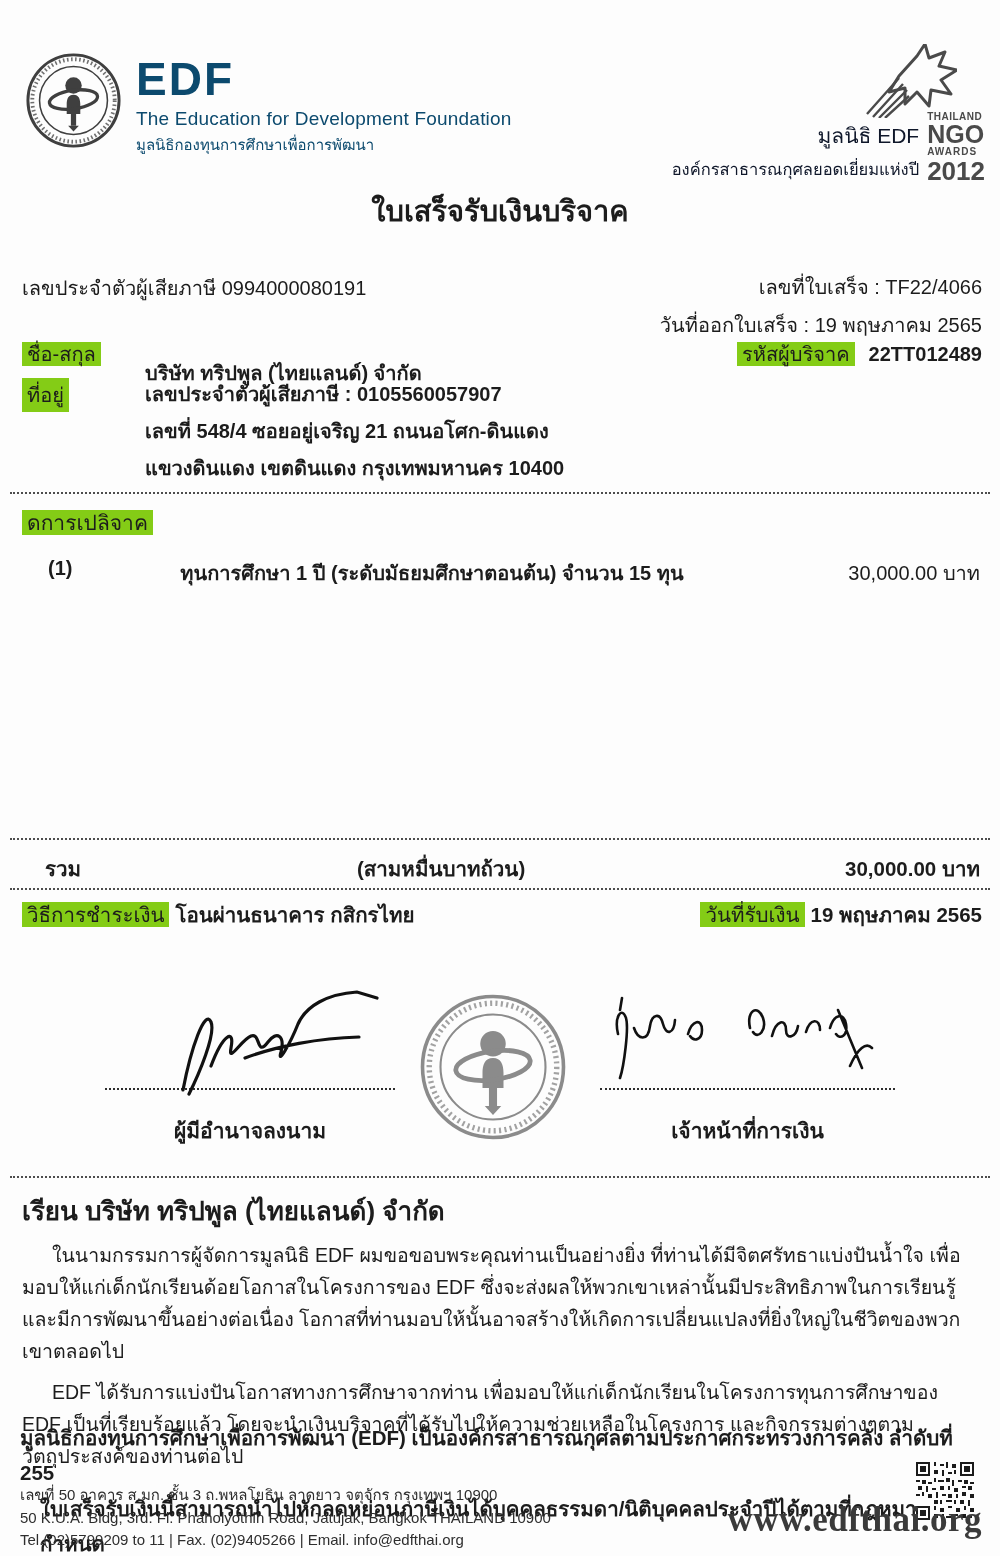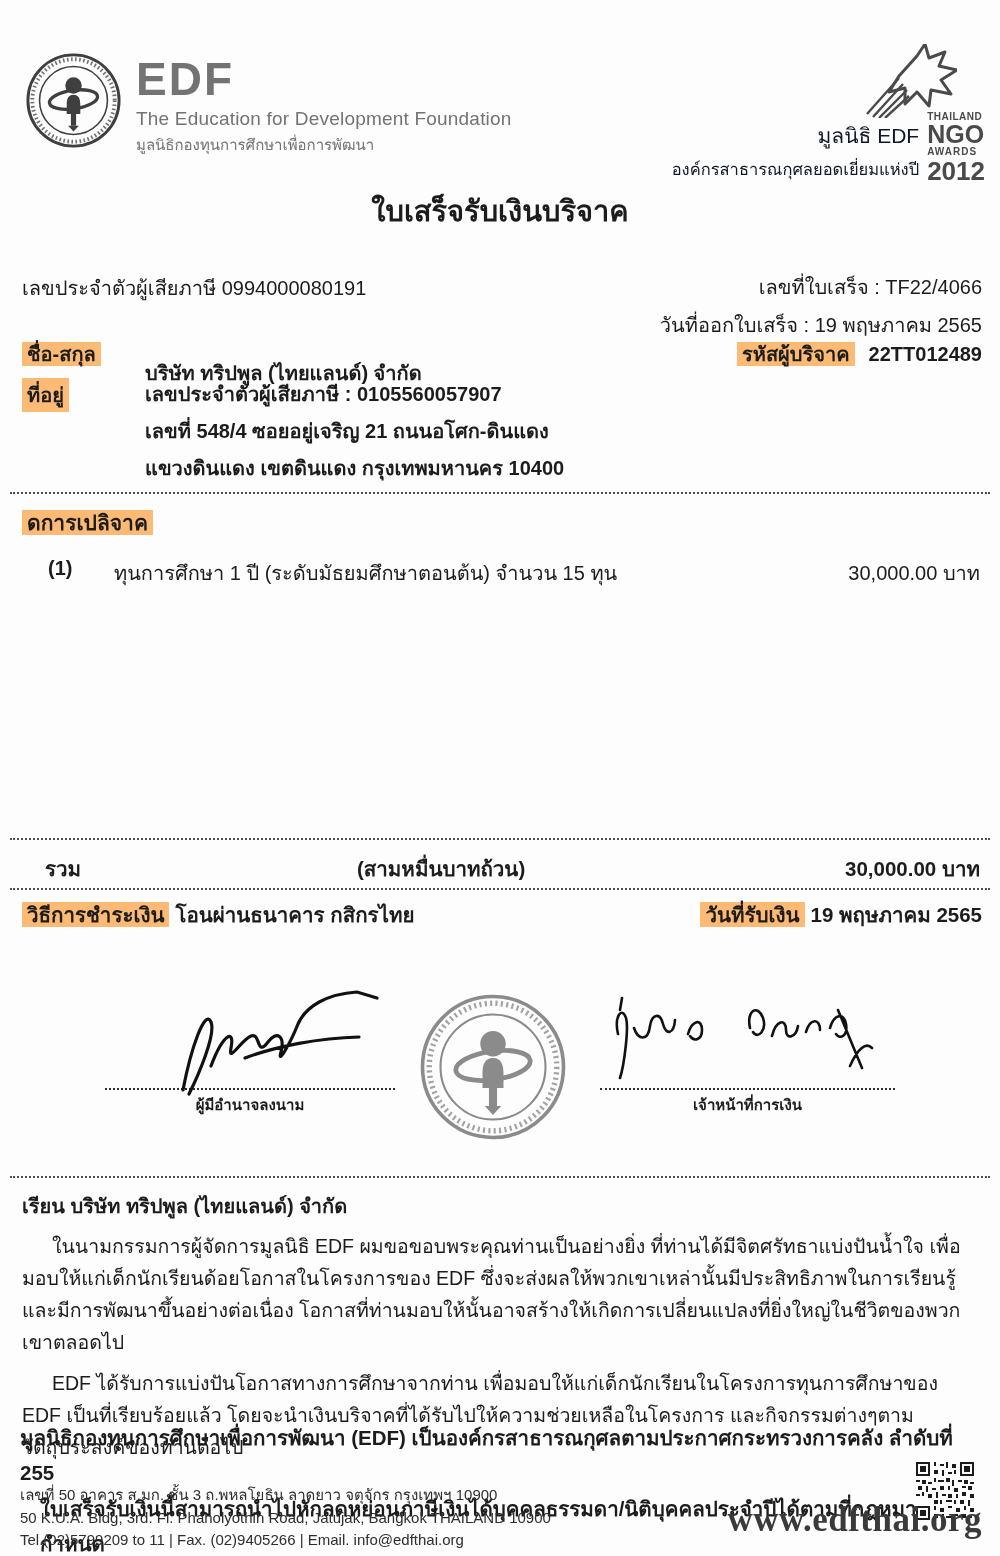--- a/index.html
+++ b/index.html
@@ -6,21 +6,21 @@
   html,body { background:#e9e9e9; }
   body { font-family:"Liberation Sans", sans-serif; color:#1c1c1c; }
   .page {
     position:relative; width:1000px; height:1556px; margin:0 auto;
     background:#fdfdfd; overflow:hidden;
   }
   
   .header { position:absolute; top:44px; left:25px; right:15px; height:120px; }
   .logo-block { position:absolute; left:0; top:8px; display:flex; align-items:flex-start; gap:14px; }
   .seal-svg { display:block; }
-  .logo-text { padding-top:4px; color:#737373; }
+  .logo-text { padding-top:4px; color:#0c4a6e; }
   .edf-word { font-size:46px; font-weight:bold; letter-spacing:2px; line-height:1.0; }
   .en-name { font-size:19px; margin-top:6px; letter-spacing:0.2px; }
   .th-name { font-size:15px; margin-top:3px; }
   .award-block { position:absolute; right:0; top:0; width:320px; height:150px; }
   .award-star { position:absolute; right:28px; top:0; }
   .award-row { position:absolute; right:0; top:68px; display:flex; align-items:flex-end; gap:8px; }
   .award-th { text-align:right; color:#0f172a; padding-bottom:2px; white-space:nowrap; }
   .award-th-1 { font-size:21px; }
   .award-th-2 { font-size:16.5px; margin-top:4px; }
   .ngo-badge { color:#4a4a4a; text-align:left; line-height:1; font-weight:bold; }
@@ -29,59 +29,59 @@
   .ngo-badge .b3 { font-size:10px; letter-spacing:1px; }
   .ngo-badge .b4 { font-size:26px; margin-top:1px; }
   
   .title { position:absolute; top:188px; left:0; right:0; text-align:center;
            font-size:29px; font-weight:bold; }
   .meta { position:absolute; top:268px; left:22px; right:18px; font-size:20px; }
   .tax-line { position:absolute; left:0; top:4px; }
   .meta-right { position:absolute; right:0; top:0; text-align:right; line-height:38px; }
   
   .donor { position:absolute; top:338px; left:22px; right:18px; font-size:20px; }
-  .hl { background:#fdba74; font-weight:bold; padding:1px 5px; }
+  .hl { background:#84cc16; font-weight:normal; padding:1px 5px; }
   .donor-row1 { position:relative; height:38px; }
   .donor-name { position:absolute; left:123px; top:0; font-weight:bold;margin-top:19px; }
   .donor-code-wrap { position:absolute; right:0; top:0; }
   .donor-code { font-weight:bold; margin-left:14px; }
   .addr-row { position:relative; margin-top:0; }
   .addr-label { position:absolute; left:0; top:2px; }
   .addr-lines { margin-left:123px; font-weight:bold; line-height:37px; }
   
   .dotline { position:absolute; left:10px; right:10px; border-top:2px dotted #4d4d4d; }
   
   .items { position:absolute; top:506px; left:22px; right:20px; font-size:20px; }
   .item-row { position:relative; margin-top:18px; }
   .item-no { position:absolute; left:26px; font-weight:bold; }
-  .item-desc { margin-left:92px; margin-right:230px; font-weight:normal; }
+  .item-desc { margin-left:92px; margin-right:230px; font-weight:bold;text-align:center; }
   .item-amt { position:absolute; right:0; top:0; }
   
   .total-row { position:absolute; top:846px; left:22px; right:20px; height:40px; font-size:20.5px; font-weight:bold;text-align:center; }
   .total-label { position:absolute; left:23px; top:6px; }
   .total-words { position:absolute; left:335px; top:6px; }
   .total-amt { position:absolute; right:0; top:6px; }
   .payment { position:absolute; top:898px; left:22px; right:18px; font-size:20.5px; font-weight:bold; }
   .pay-left { position:absolute; left:0; top:0; }
   .pay-right { position:absolute; right:0; top:0; }
   .pay-val { font-weight:bold; margin-left:6px; }
   
   .signs { position:absolute; top:980px; left:0; right:0; height:195px; }
   .sig-col { position:absolute; text-align:center; }
   .sig-left { left:105px; width:290px; }
   .sig-right { left:600px; width:295px; }
   .sig-draw { height:108px; position:relative; }
   .sig-draw svg { position:absolute; bottom:-14px; left:0; }
   .sig-line { border-top:2.5px dotted #2e2e2e; }
-  .sig-label { font-size:15px; font-weight:bold; margin-top:3px; }
+  .sig-label { font-size:21px; font-weight:bold; margin-top:24px; }
   .stamp { position:absolute; left:418px; top:12px; opacity:0.8; }
   
   .letter-div { top:1176px; }
   .letter { position:absolute; top:1190px; left:22px; right:22px; font-size:19.5px; }
-  .salutation { font-weight:bold; font-size:20px; }
+  .salutation { font-weight:bold; font-size:26px; }
   .letter p { margin-top:9px; line-height:1.64; text-indent:30px; }
   .notes { position:absolute; top:1420px; left:20px; right:16px; font-weight:bold; font-size:20.5px; line-height:1.73; }
   .notes .n2 { padding-left:20px; }
   
   .footer { position:absolute; top:1484px; left:20px; width:640px; font-size:15px; color:#2e2e2e; line-height:22.5px; }
   .qr { position:absolute; top:1462px; right:26px; }
   .website { position:absolute; top:1500px; right:18px; font-family:"Liberation Serif", serif;
              font-weight:bold; font-size:35px; color:#3a3a3a; letter-spacing:0.5px; }
 </style>
 </head>

